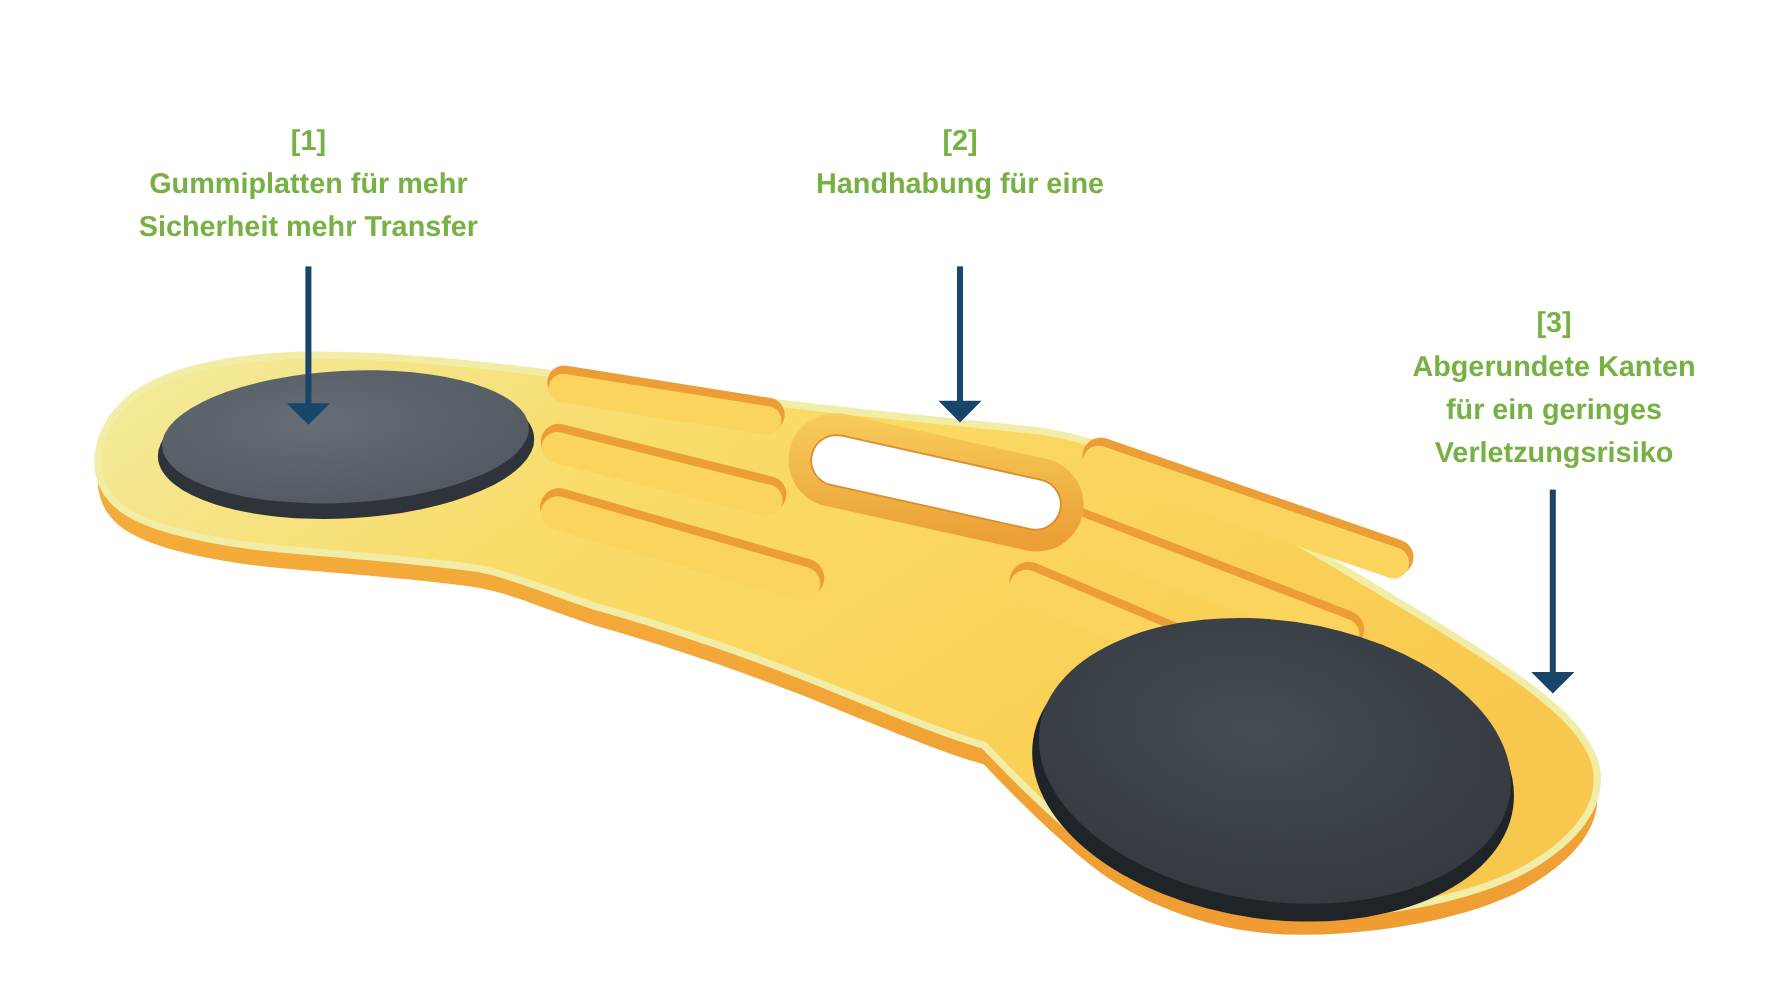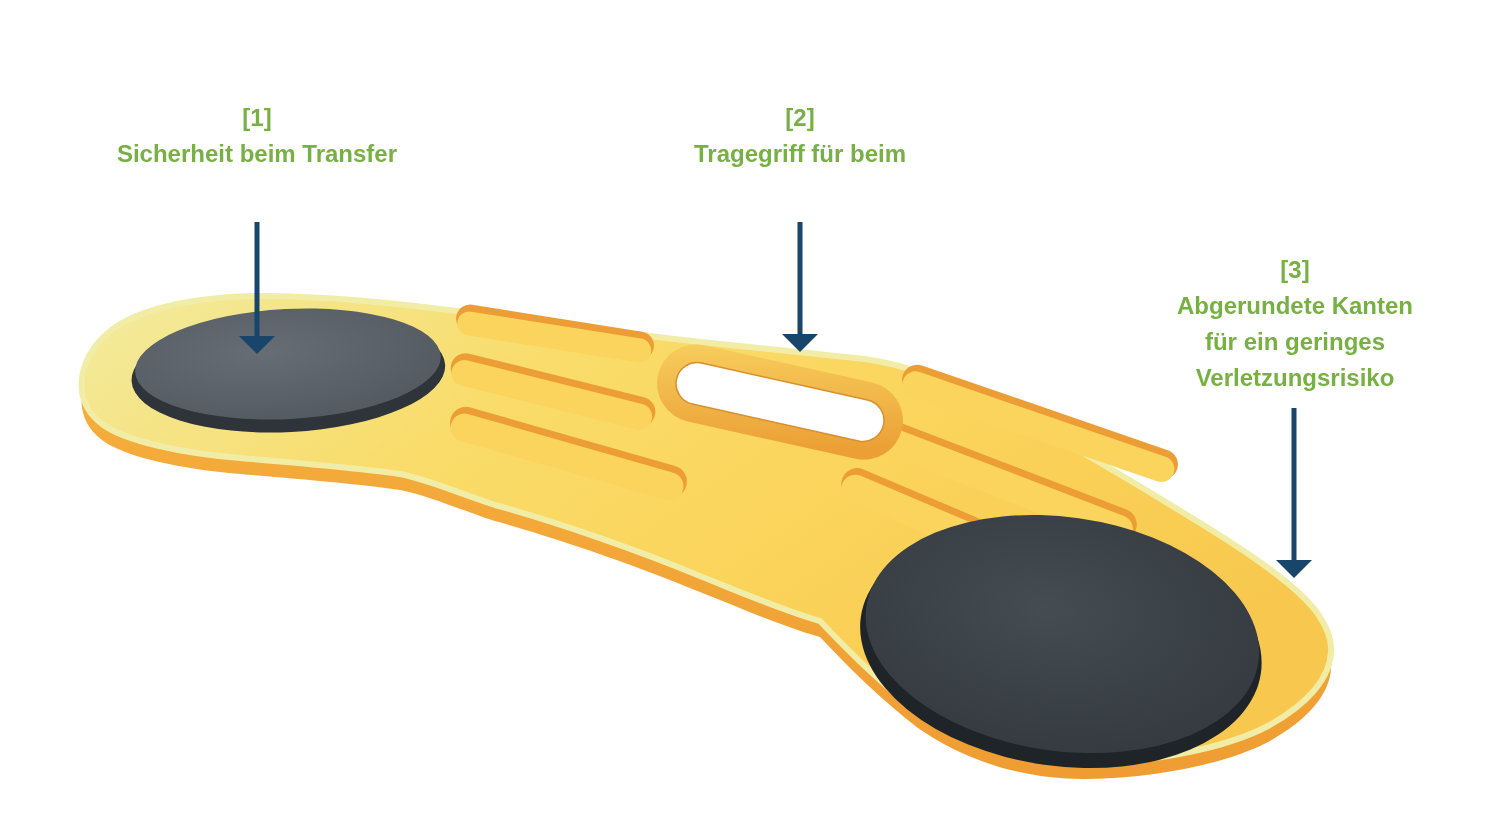--- a/index.html
+++ b/index.html
@@ -148,27 +148,28 @@
       <polygon points="782,334 818,334 800,352"></polygon>
     </g>
     <g fill="#17466a" stroke="none">
       <rect x="1291.5" y="408" width="5" height="154"></rect>
       <polygon points="1276,560 1312,560 1294,578"></polygon>
     </g>
   </svg>
 
   <div class="annotation" id="annotation-1">
     <div class="num">[1]</div>
-    <div>Sicherheit beim Transfer</div>
+    <div>Gummiplatten für mehr</div>
+    <div>Sicherheit mehr Transfer</div>
     <div></div>
   </div>
 
   <div class="annotation" id="annotation-2">
     <div class="num">[2]</div>
-    <div>Tragegriff für beim</div>
+    <div>Handhabung für eine</div>
     <div></div>
   </div>
 
   <div class="annotation" id="annotation-3">
     <div class="num">[3]</div>
     <div>Abgerundete Kanten</div>
     <div>für ein geringes</div>
     <div>Verletzungsrisiko</div>
   </div>
 

